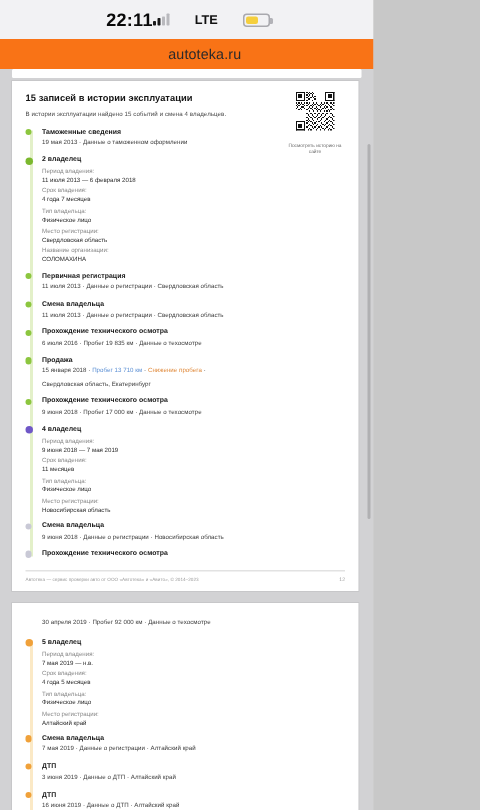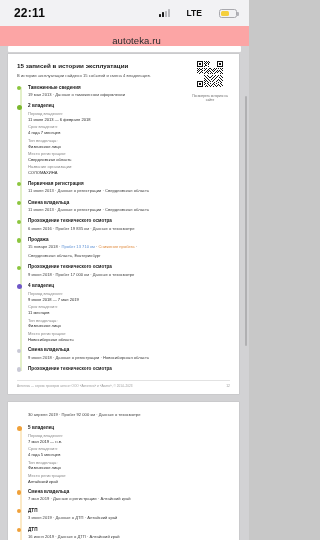--- a/index.html
+++ b/index.html
@@ -7,36 +7,36 @@
     width: 249px; height: 540px;
     background: #c8c8c8;
     font-family: "Liberation Sans", "DejaVu Sans", sans-serif;
     overflow: hidden;
   }
   #screen { position: relative; width: 249px; height: 540px; background: #d2d2d4; }
 
   
   .statusbar {
     height: 26px; background: #f2f2f4;
-    display: flex; align-items: center; justify-content: space-between;
+    display: flex; align-items: center; justify-content: center;
     padding: 0 12px 0 14px;
   }
   .clock { font-size: 12px; font-weight: 700; color: #0a0a0a; letter-spacing: .2px; }
   .status-right { display: flex; align-items: center; gap: 17px; }
   .sig { display: flex; align-items: flex-end; gap: 1px; height: 8px; }
   .sig i { display: block; width: 2px; background: #1a1a1a; border-radius: .5px; }
   .sig i:nth-child(1){height:3px}.sig i:nth-child(2){height:5px}
   .sig i:nth-child(3){height:6.5px;background:#b9b9bd}.sig i:nth-child(4){height:8px;background:#b9b9bd}
   .lte { font-size: 8.5px; font-weight: 700; color: #111; }
   .batt { position: relative; width: 18px; height: 9px; border: 1px solid #a9a9ae; border-radius: 2.5px; }
   .batt::after { content:""; position:absolute; right:-2.5px; top:2.5px; width:1.5px; height:4px; background:#b3b3b8; border-radius:0 1px 1px 0; }
   .batt .fill { position:absolute; left:1px; top:1px; bottom:1px; width:8px; background:#f5cf3d; border-radius:1.5px; }
 
   
-  .urlbar { height: 20px; background: #fca5a5; display:flex; align-items:flex-end; justify-content:center;padding-left:24px; }
+  .urlbar { height: 20px; background: #f97316; display:flex; align-items:center; justify-content:center;padding-left:24px; }
   .urlbar .host { font-size: 9.5px; color: #2a2a2c; letter-spacing: .1px; }
 
   
   .webview { position:absolute; top:46px; left:0; right:0; bottom:0; background:#d2d2d4; overflow:hidden; }
   .strip { position:absolute; top:0; left:8px; right:8px; height:6px; background:#fff; border-radius:1px; }
 
   .card {
     position: absolute; left: 8px; right: 10px;
     background: #ffffff;
     box-shadow: 0 0 0 .5px rgba(0,0,0,.07);

